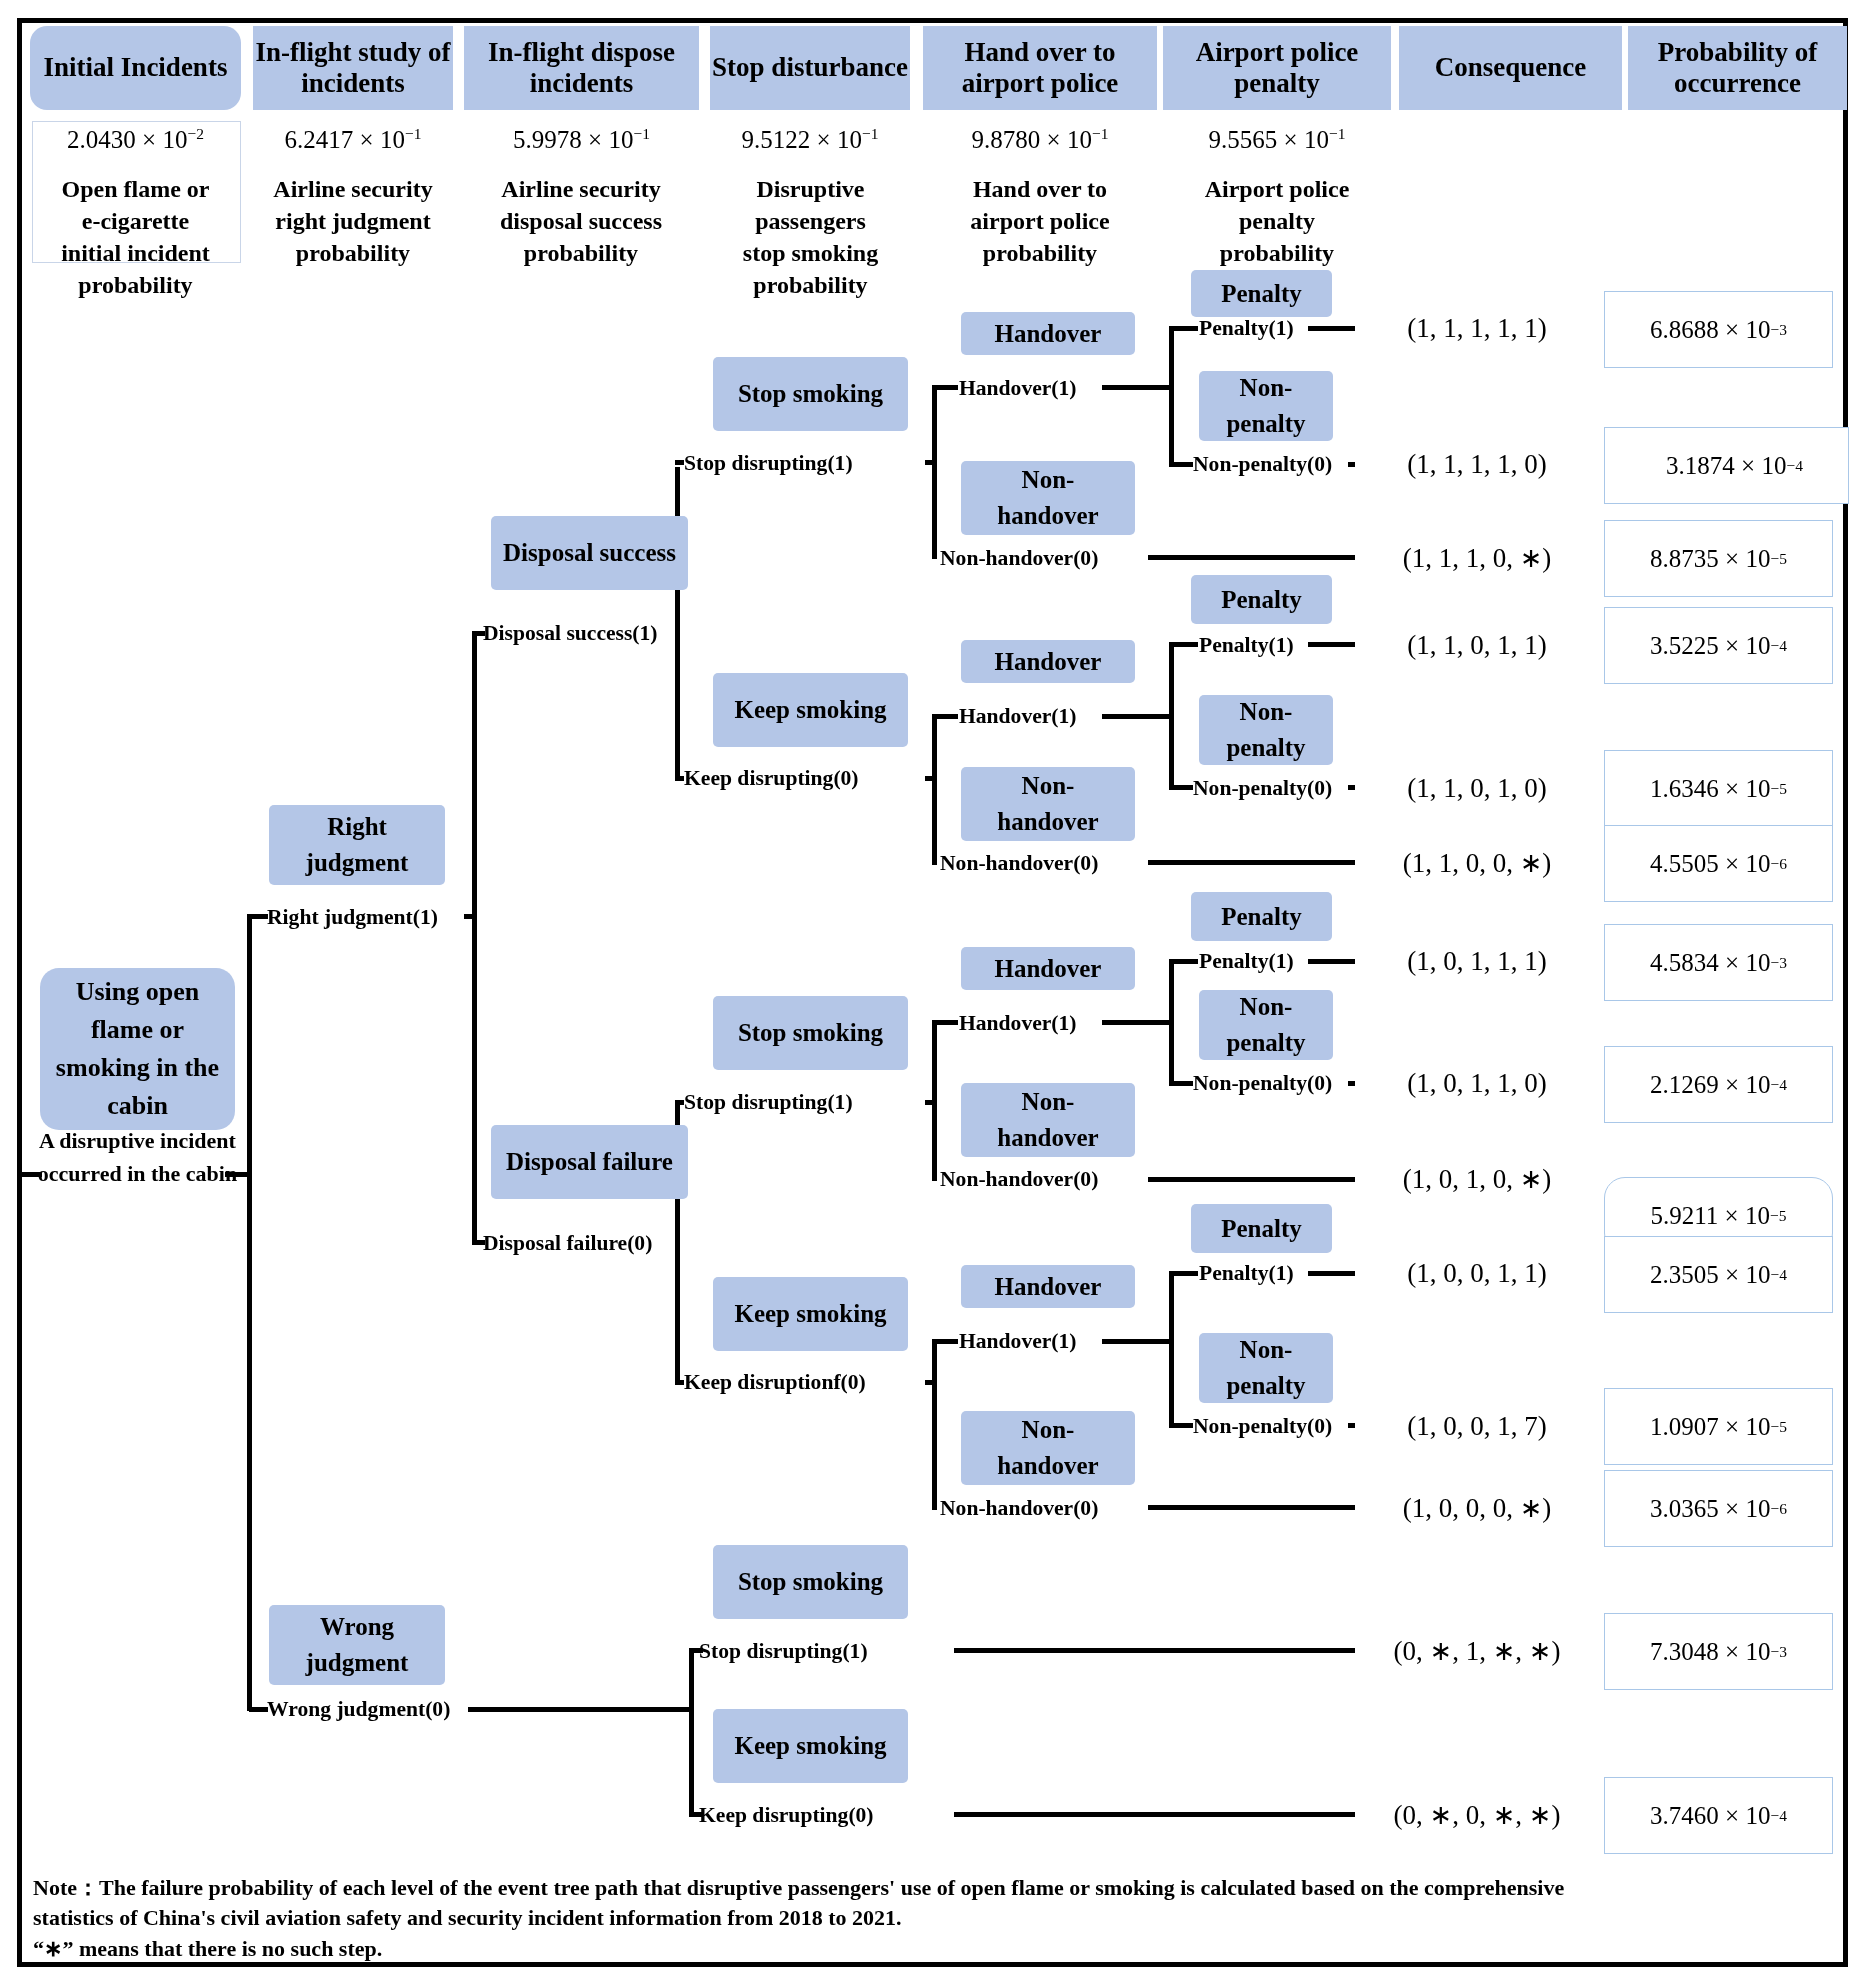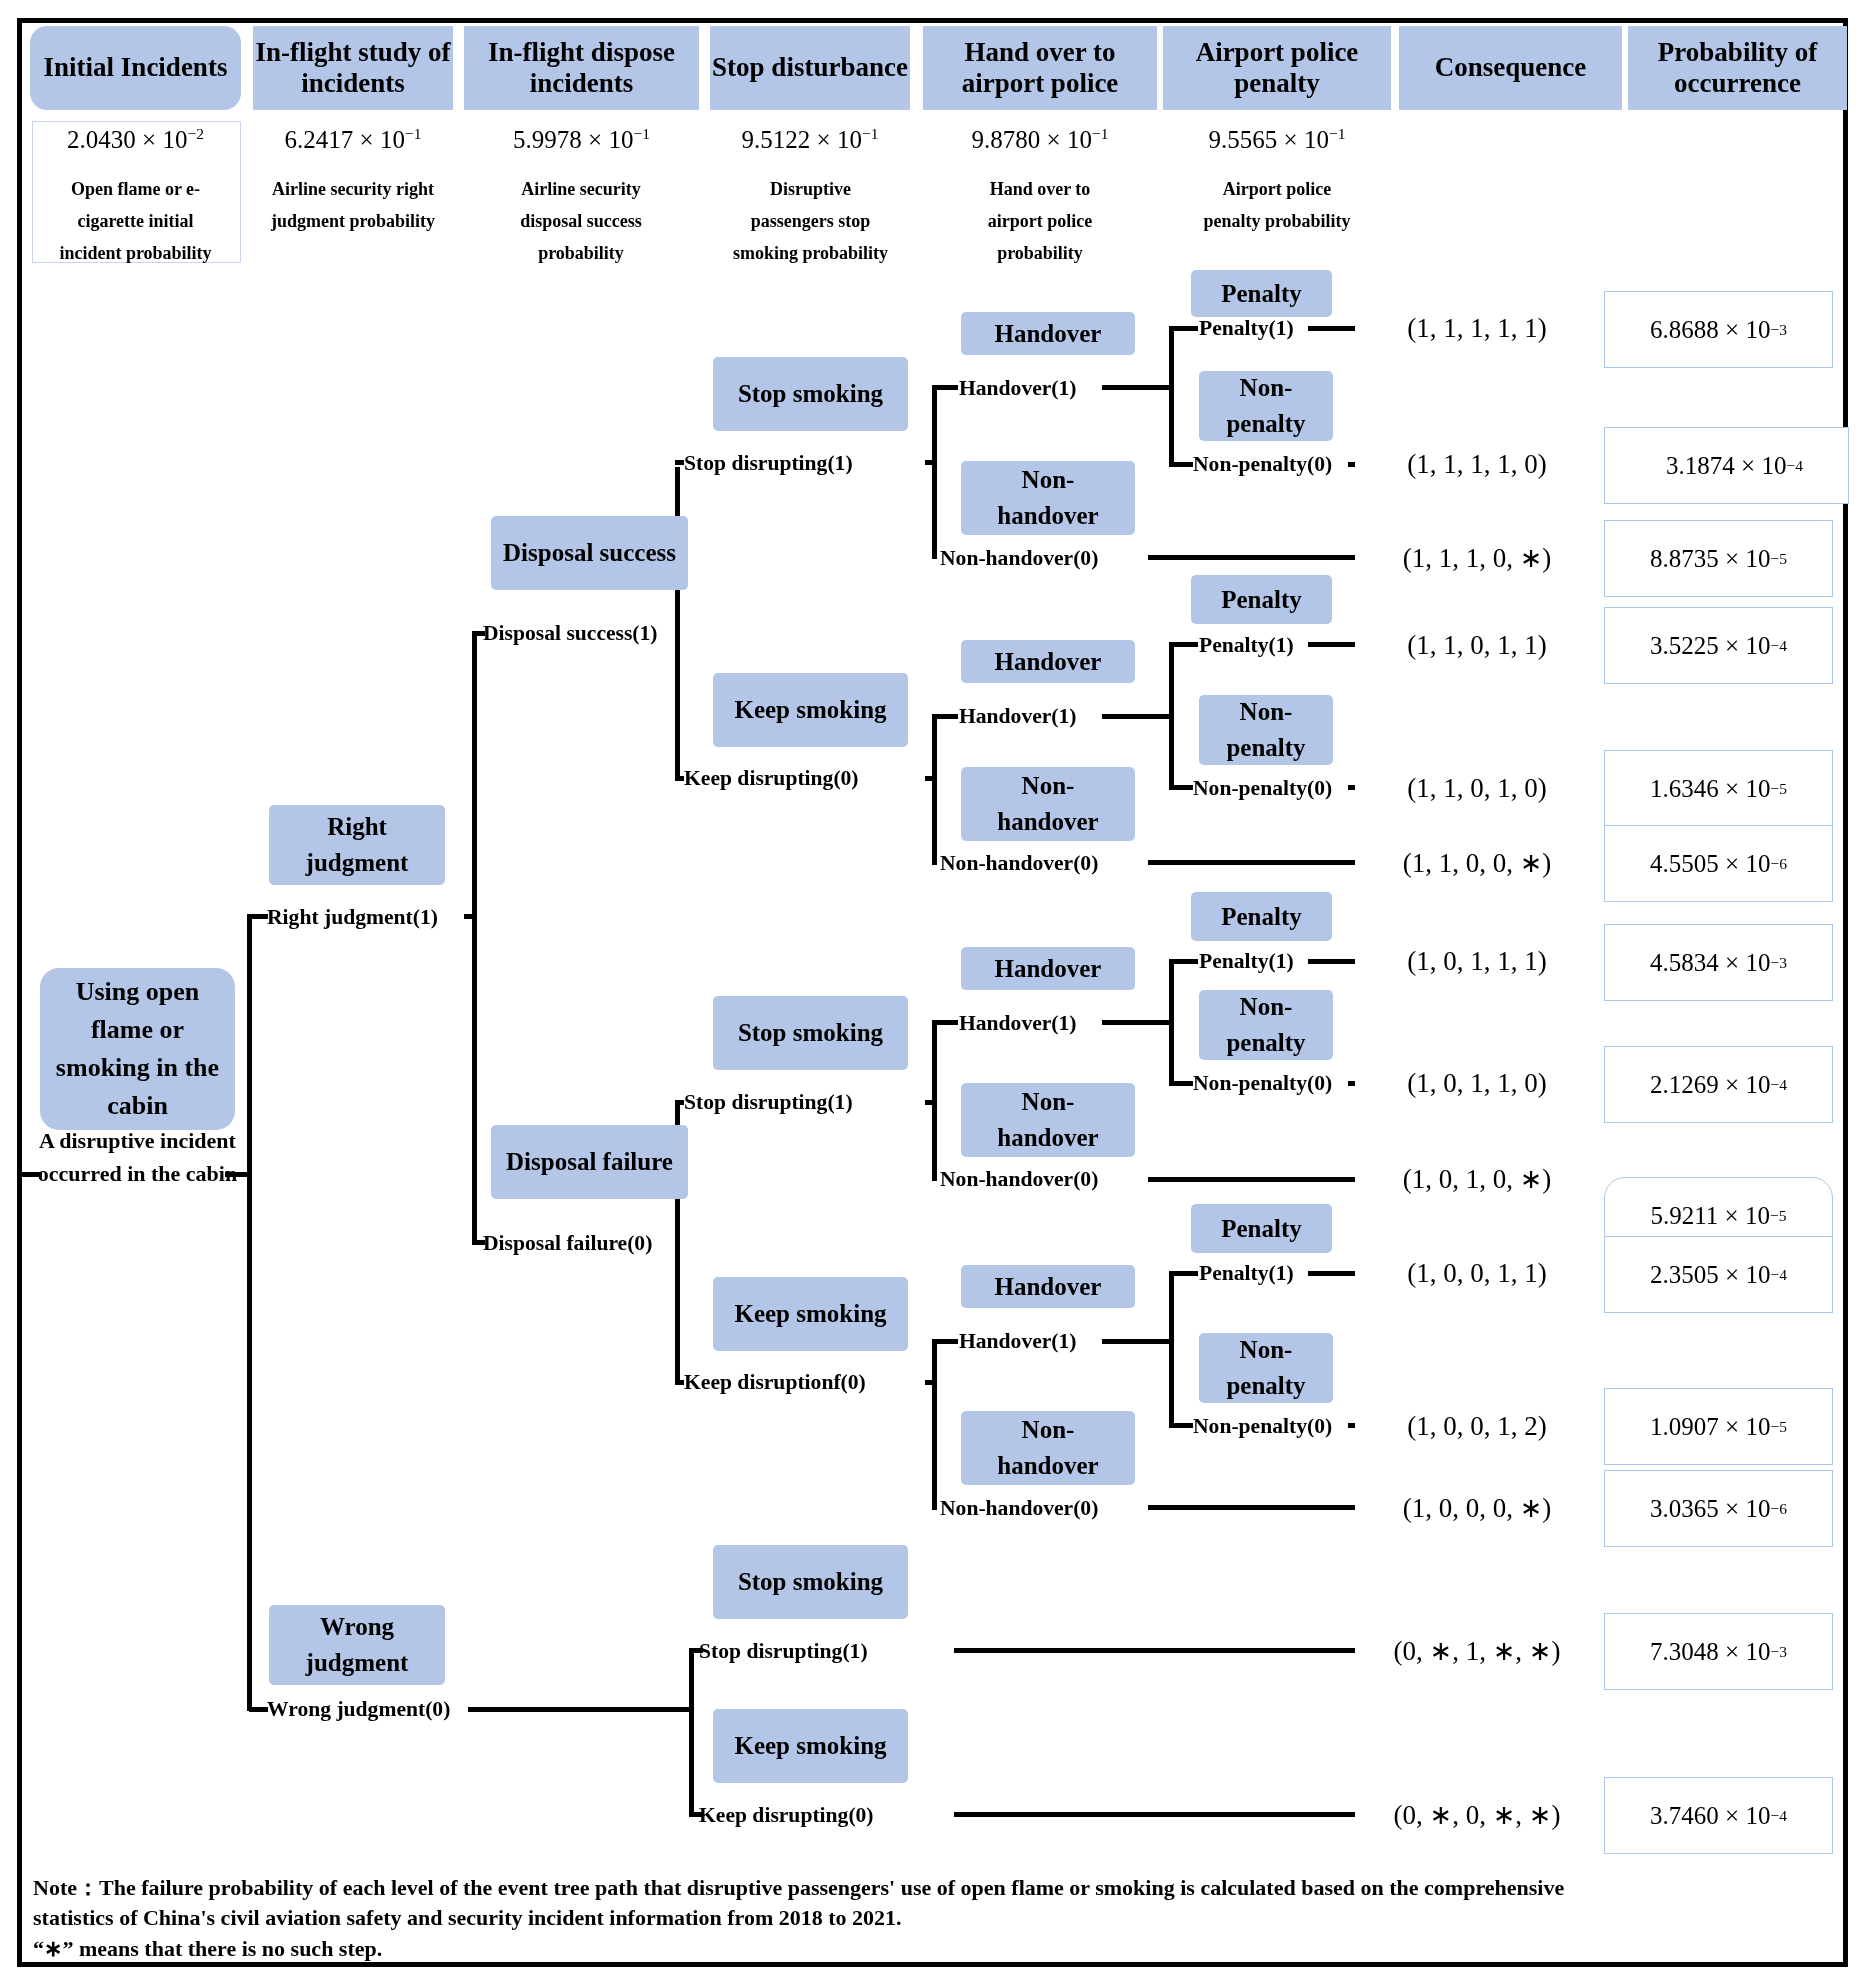--- a/index.html
+++ b/index.html
@@ -4,21 +4,21 @@
 <style>
   html,body{margin:0;padding:0;background:#fff;}
   .page{position:relative;width:1865px;height:1985px;background:#fff;overflow:hidden;
         font-family:"Liberation Serif",serif;color:#000;}
   .frame{position:absolute;left:17px;top:18px;width:1821px;height:1939px;border:5.6px solid #000;}
   .hbox{position:absolute;top:26px;height:84px;background:#b4c6e7;display:flex;align-items:center;
         justify-content:center;text-align:center;font-weight:bold;font-size:27px;line-height:1.16;}
   .val{position:absolute;top:125px;font-size:25px;text-align:center;white-space:nowrap;}
   sup{font-size:0.62em;}
   .vbox1{position:absolute;left:32px;top:121px;width:207px;height:140px;border:1.4px solid #c9d5e8;}
-  .desc{position:absolute;top:173px;font-weight:bold;font-size:18px;line-height:32px;text-align:center;}
+  .desc{position:absolute;top:173px;font-weight:bold;font-size:24px;line-height:32px;text-align:center;}
   .node{position:absolute;background:#b4c6e7;border-radius:5px;display:flex;align-items:center;
         justify-content:center;text-align:center;font-weight:bold;font-size:25px;line-height:36px;
         padding:0 9.4px;box-sizing:border-box;}
   .nhn{padding:0 21px;}
   .rootnode{border-radius:19px;font-size:26px;line-height:38px;}
   .bl{position:absolute;font-weight:bold;font-size:21.6px;white-space:nowrap;transform:translateY(-50%);}
   .lh{position:absolute;height:4.7px;background:#000;}
   .lv{position:absolute;width:4.7px;background:#000;}
   .cons{position:absolute;left:1383px;width:188px;text-align:center;font-size:27px;
         transform:translateY(-50%);white-space:nowrap;}
@@ -286,21 +286,21 @@
   <div class="cons" style="top:1179px;">(1, 0, 1, 0, ∗)</div>
   <div class="pbox" style="top:1177px;border-radius:21px;">
       <span>5.9211 × 10</span>
       <sup>−5</sup>
     </div>
   <div class="cons" style="top:1273px;">(1, 0, 0, 1, 1)</div>
   <div class="pbox" style="top:1236px;">
       <span>2.3505 × 10</span>
       <sup>−4</sup>
     </div>
-  <div class="cons" style="top:1426px;">(1, 0, 0, 1, 2)</div>
+  <div class="cons" style="top:1426px;">(1, 0, 0, 1, 7)</div>
   <div class="pbox" style="top:1388px;">
       <span>1.0907 × 10</span>
       <sup>−5</sup>
     </div>
   <div class="cons" style="top:1508px;">(1, 0, 0, 0, ∗)</div>
   <div class="pbox" style="top:1470px;">
       <span>3.0365 × 10</span>
       <sup>−6</sup>
     </div>
   <div class="cons" style="top:1651px;">(0, ∗, 1, ∗, ∗)</div>

